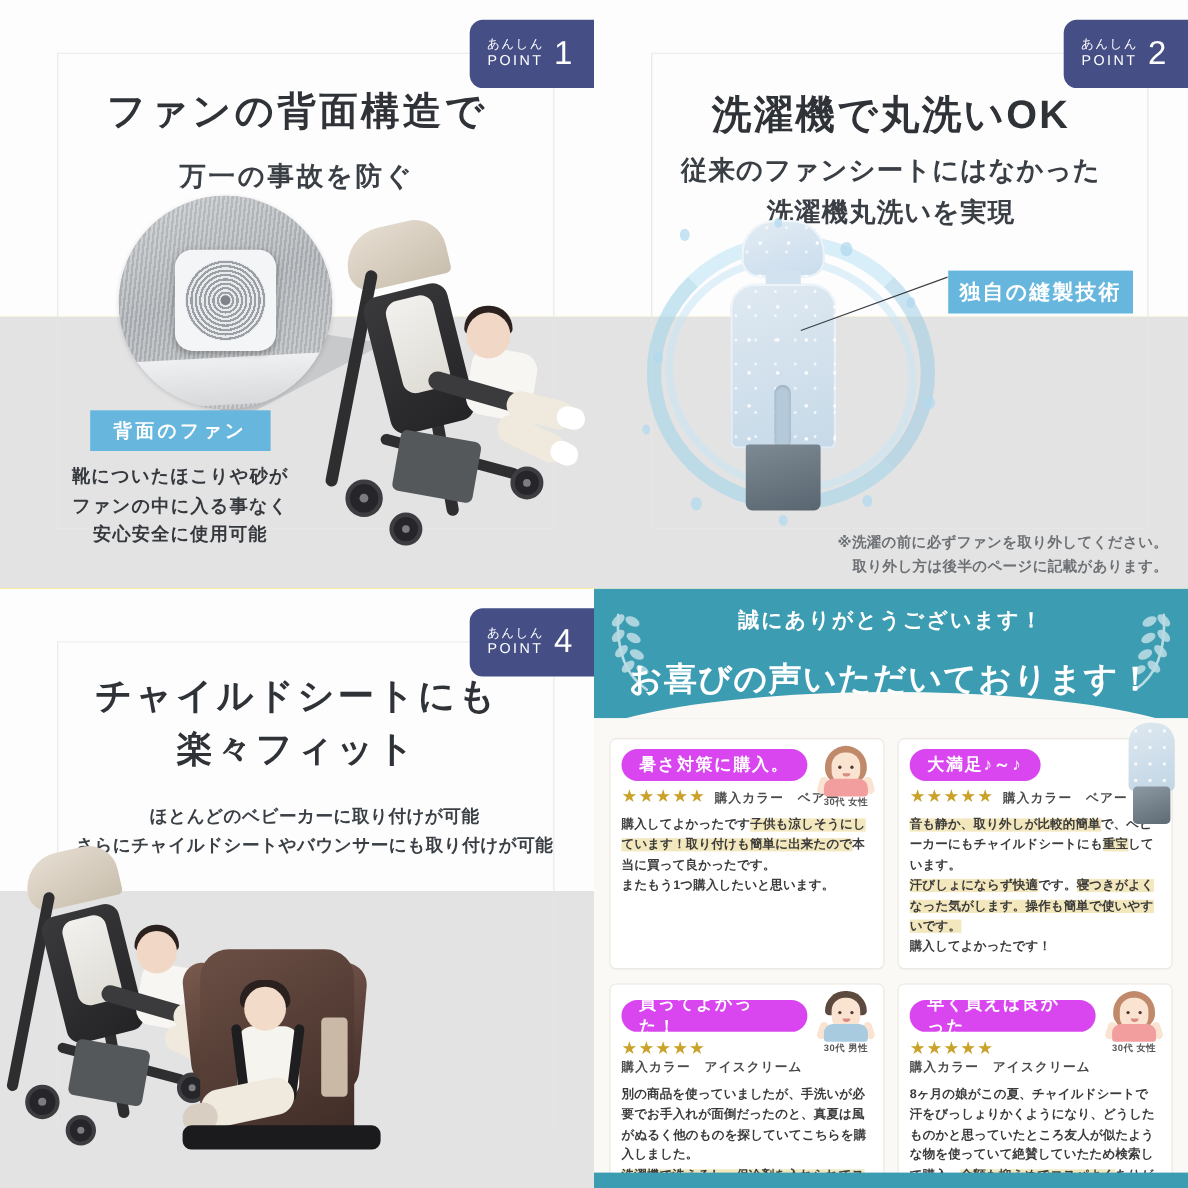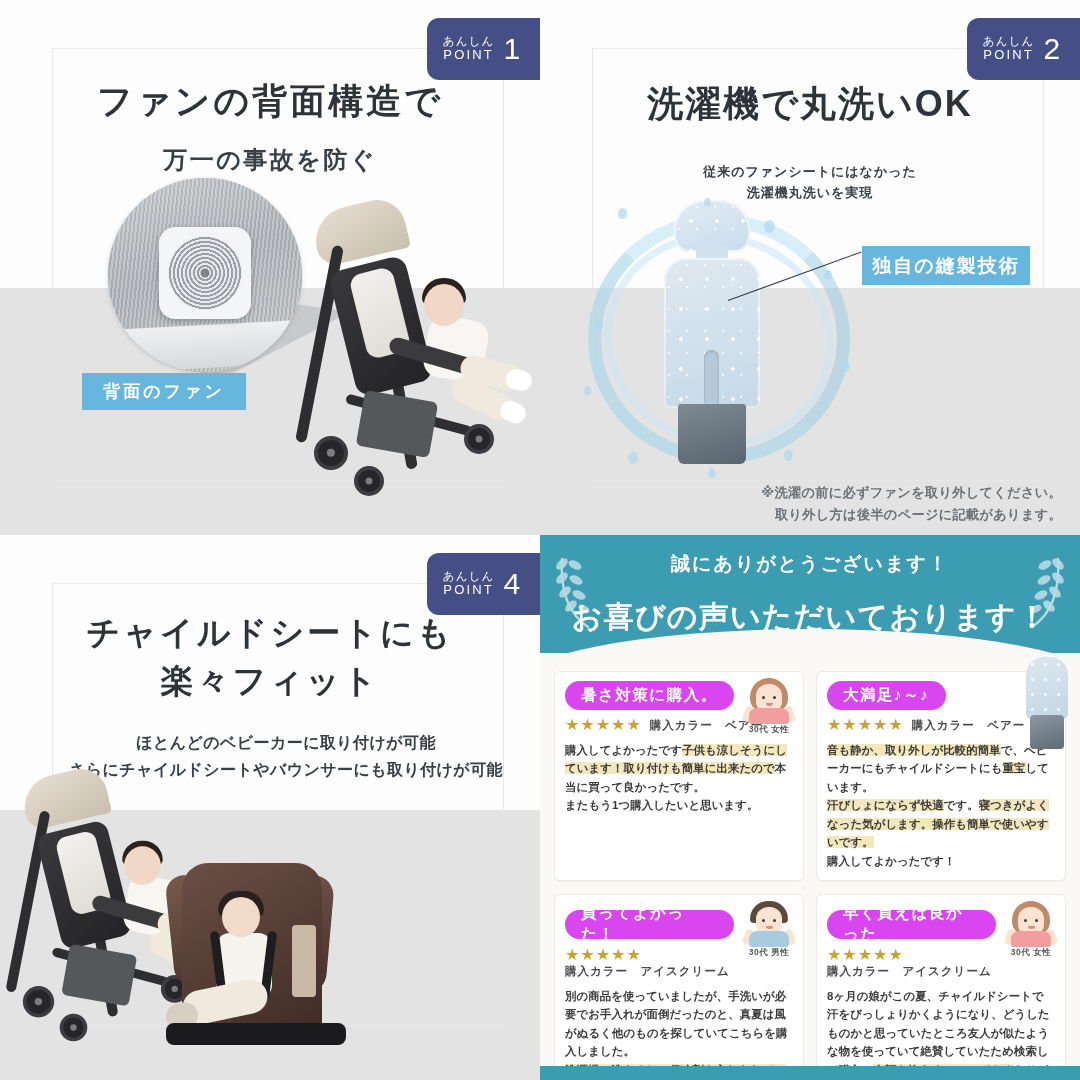--- a/index.html
+++ b/index.html
@@ -141,21 +141,21 @@
     background:#ffffff; border-radius:12px; transform:rotate(14deg); }
   .st-sock2 { position:absolute; left:200px; top:202px; width:26px; height:20px;
     background:#ffffff; border-radius:12px; transform:rotate(26deg); }
   .wheel { position:absolute; background:#26262a; border-radius:50%;
            border:4px solid #3d3d41; }
   .wheel:after { content:""; position:absolute; left:50%; top:50%; width:32%; height:32%;
            transform:translate(-50%,-50%); background:#7b7d80; border-radius:50%; }
 
   
   #panel2 .p-title { font-size:36px; margin-top:80px; letter-spacing:2px; }
-  #panel2 .p-sub  { font-size:13px; margin-top:33px; line-height:1.6; letter-spacing:1px;}
+  #panel2 .p-sub  { font-size:24px; margin-top:8px; line-height:1.6; letter-spacing:1px;}
   .splash {
     position:absolute; z-index:3; left:48px; top:200px; width:270px; height:280px;
   }
   .splash .ring {
     position:absolute; left:0; top:14px; width:262px; height:250px;
     border-radius:50%;
     border:13px solid rgba(167,214,235,.62);
     border-top-color: rgba(210,236,248,.85);
     border-right-color: rgba(150,203,229,.5);
     filter: blur(.3px);
@@ -366,20 +366,23 @@
       <div class="st-child-leg1"></div>
       <div class="st-child-leg2"></div>
       <div class="st-sock1"></div>
       <div class="st-sock2"></div>
       <div class="wheel" style="left:14px;  top:236px; width:34px; height:34px;"></div>
       <div class="wheel" style="left:54px;  top:266px; width:30px; height:30px;"></div>
       <div class="wheel" style="left:164px; top:224px; width:30px; height:30px;"></div>
     </div>
 
     <div class="label-blue" id="lbl-fan">背面のファン</div>
+    <div class="body-center" id="p1body" style="white-space:pre-line">靴についたほこりや砂が
+ファンの中に入る事なく
+安心安全に使用可能</div>
   </section>
 
   <section class="panel" id="panel2">
     <div class="band-top"></div>
     <div class="band-bot"></div>
     <div class="innerframe"></div>
 
     <div class="badge">
       <div class="bwrap">
         <span class="anshin">あんしん</span>

